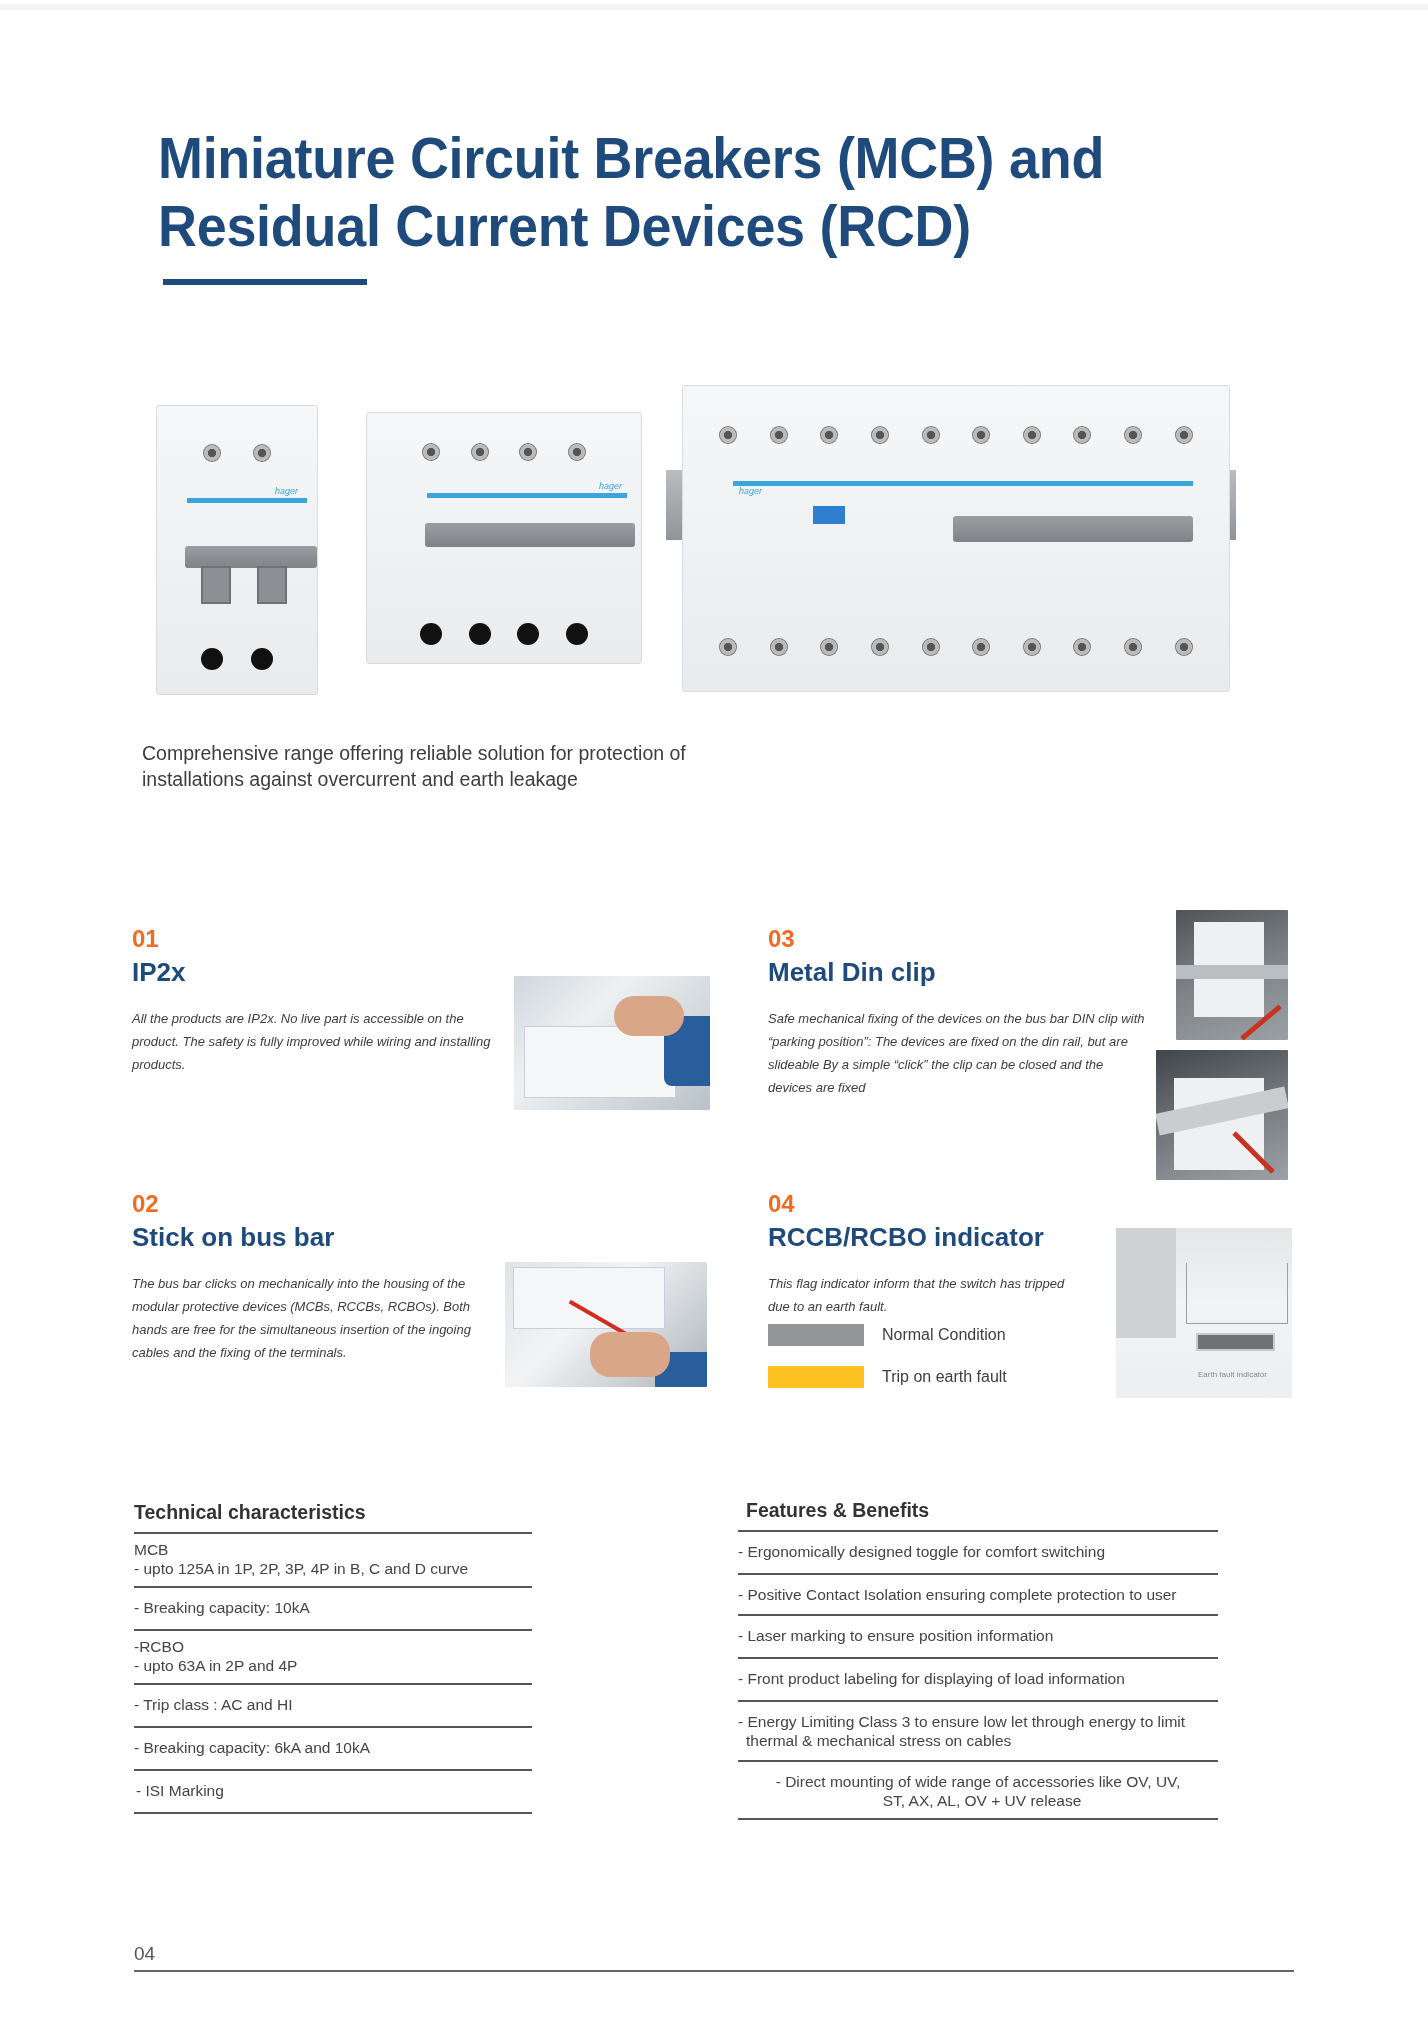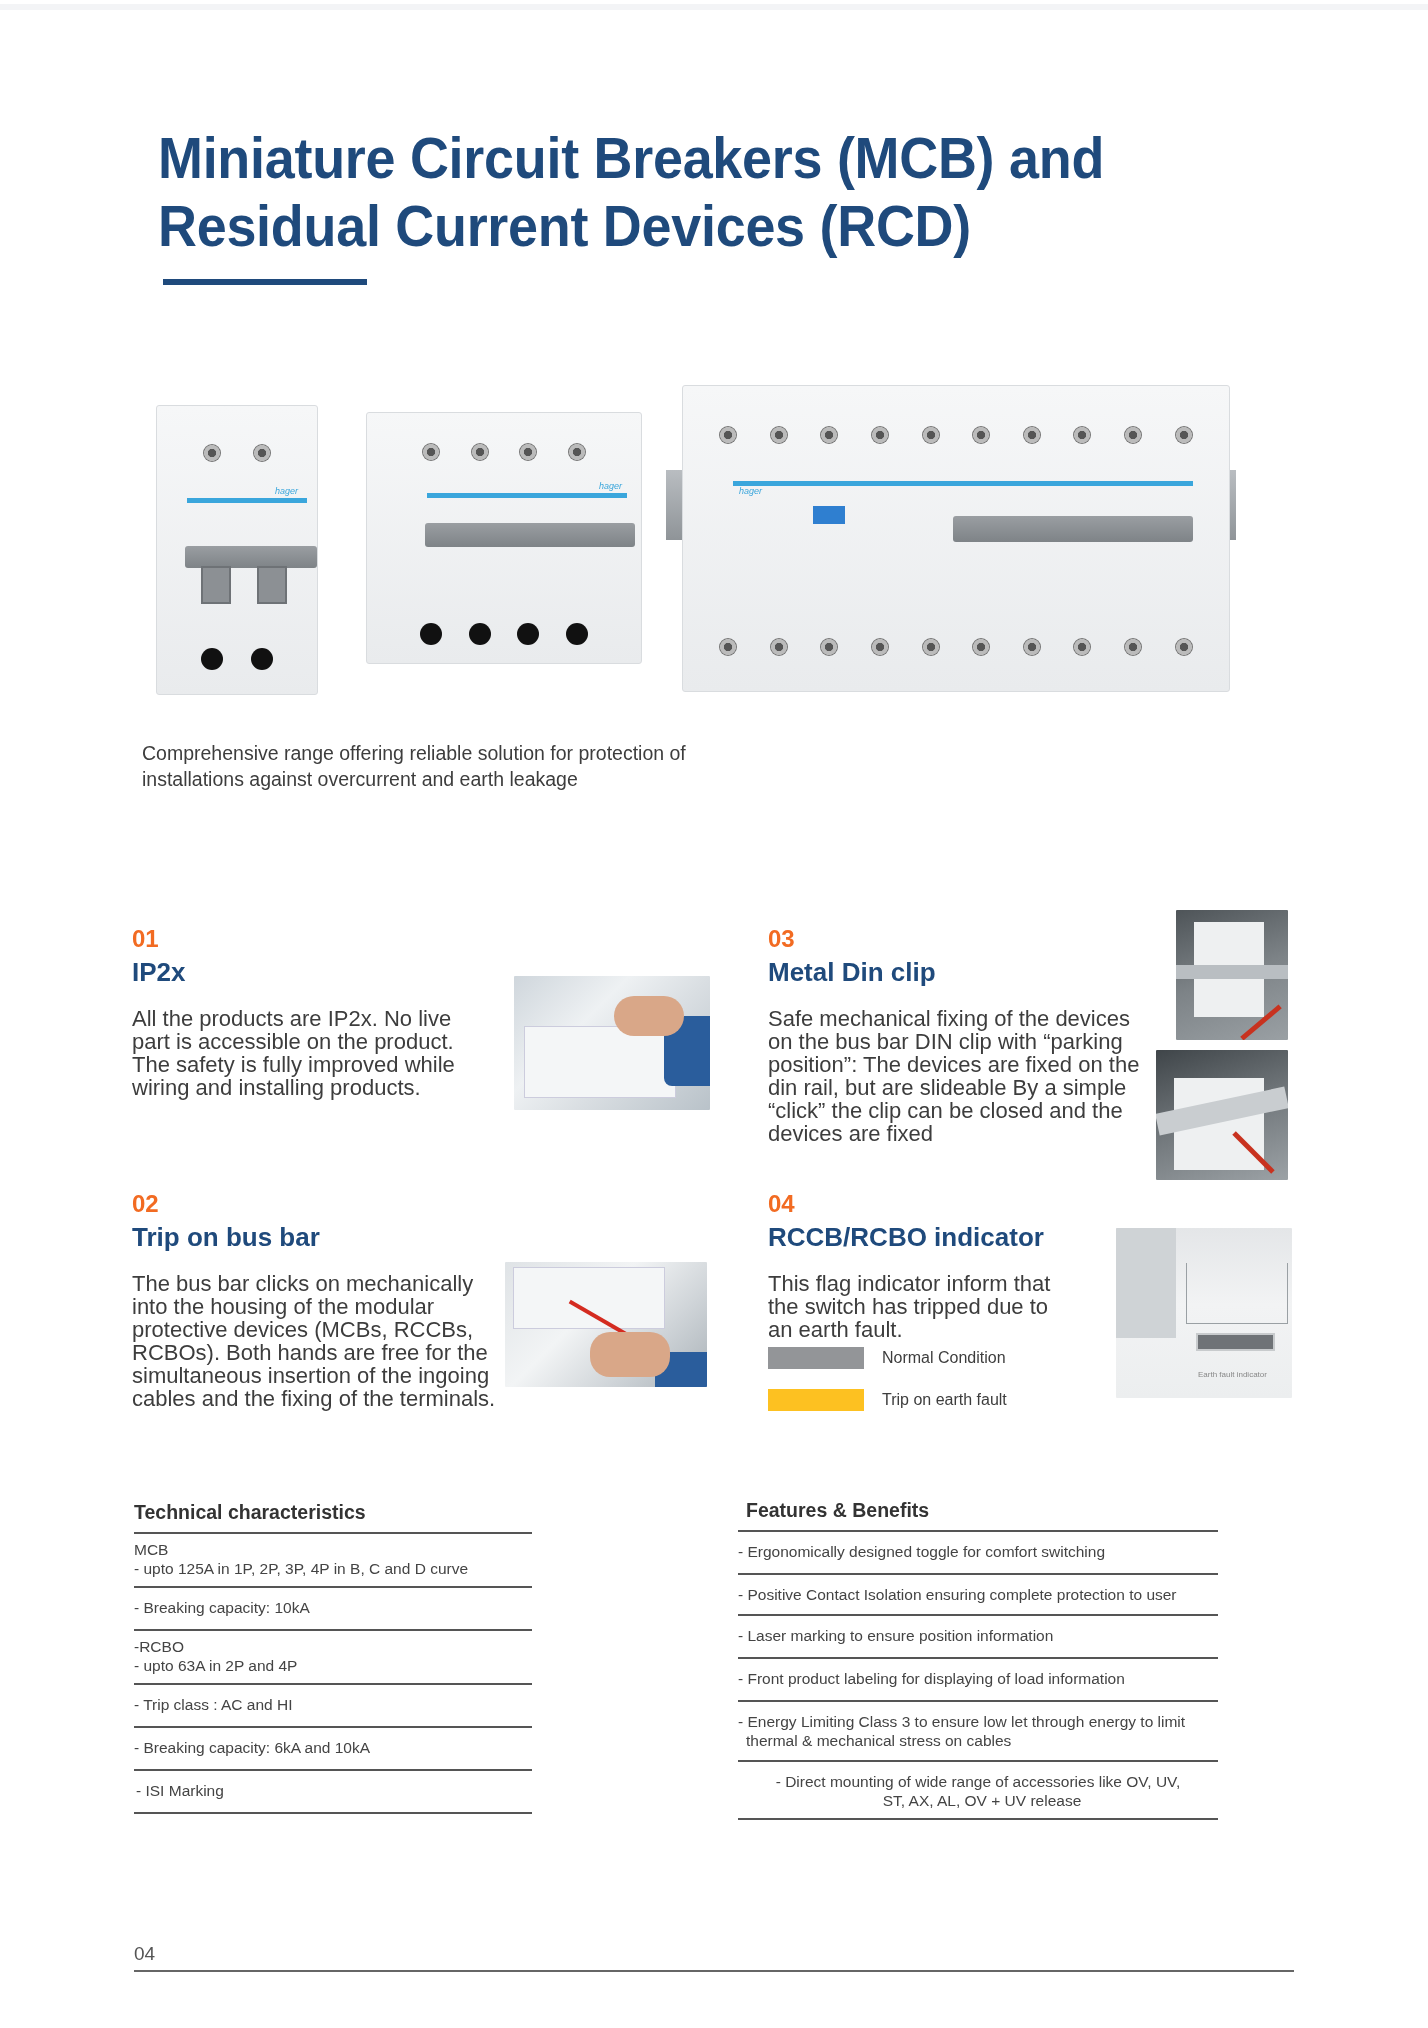--- a/index.html
+++ b/index.html
@@ -29,21 +29,21 @@
   .din-rail { position: absolute; background: linear-gradient(180deg,#b9bdc1,#8f9498); }
 
   .intro {
     position: absolute; left: 142px; top: 740px; width: 560px; margin: 0;
     font-size: 19.5px; line-height: 26px; color: #3d3d3d;
   }
 
   .feature { position: absolute; }
   .feature .num { font-size: 24px; font-weight: bold; color: #f26b22; line-height: 28px; }
   .feature .ftitle { font-size: 26px; font-weight: bold; color: #1f4a7c; line-height: 34px; margin-top: 2px; }
-  .feature .desc { font-size: 22px; line-height: 23px; color: #3d3d3d; margin-top: 18px; }
+  .feature .desc { font-size: 13px; line-height: 23px; color: #3d3d3d; margin-top: 18px; font-style: italic; }
 
   .photo { position: absolute; overflow: hidden; border-radius: 1px; }
   .photo-ip2x { left: 514px; top: 976px; width: 196px; height: 134px;
     background: linear-gradient(135deg, #cfd6dc 0%, #eef1f3 35%, #d9dee2 60%, #b9c2c9 100%); }
   .photo-busbar { left: 505px; top: 1262px; width: 202px; height: 125px;
     background: linear-gradient(135deg, #dfe3e6 0%, #f2f4f5 40%, #cfd4d8 70%, #aab2b8 100%); }
   .photo-din1 { left: 1176px; top: 910px; width: 112px; height: 130px;
     background: linear-gradient(160deg, #4e5458 0%, #7d8387 50%, #9aa0a4 100%); }
   .photo-din2 { left: 1156px; top: 1050px; width: 132px; height: 130px;
     background: linear-gradient(160deg, #3f4549 0%, #6d7377 45%, #9ca2a6 100%); }
@@ -148,21 +148,21 @@
   <div class="desc">All the products are IP2x. No live part is accessible on the product. The safety is fully improved while wiring and installing products.</div>
 </div>
 <div class="photo photo-ip2x">
   <div style="position:absolute; left:10px; top:50px; width:150px; height:70px; background:#f4f6f7; border:1px solid #ccd;"></div>
   <div style="position:absolute; left:150px; top:40px; width:46px; height:70px; background:#2a5d9c; border-radius:8px 0 0 8px;"></div>
   <div style="position:absolute; left:100px; top:20px; width:70px; height:40px; background:#d9a788; border-radius:20px;"></div>
 </div>
 
 <div class="feature" style="left:132px; top:1190px; width:370px;">
   <div class="num">02</div>
-  <div class="ftitle">Trip on bus bar</div>
+  <div class="ftitle">Stick on bus bar</div>
   <div class="desc">The bus bar clicks on mechanically into the housing of the modular protective devices (MCBs, RCCBs, RCBOs). Both hands are free for the simultaneous insertion of the ingoing cables and the fixing of the terminals.</div>
 </div>
 <div class="photo photo-busbar">
   <div style="position:absolute; left:8px; top:5px; width:150px; height:60px; background:#f4f6f7; border:1px solid #ccd;"></div>
   <div style="position:absolute; left:60px; top:55px; width:70px; height:4px; background:#d42b20; transform:rotate(30deg);"></div>
   <div style="position:absolute; left:150px; top:90px; width:52px; height:35px; background:#2a5d9c;"></div>
   <div style="position:absolute; left:85px; top:70px; width:80px; height:45px; background:#d9a788; border-radius:20px;"></div>
 </div>
 
 <div class="feature" style="left:768px; top:925px; width:380px;">

